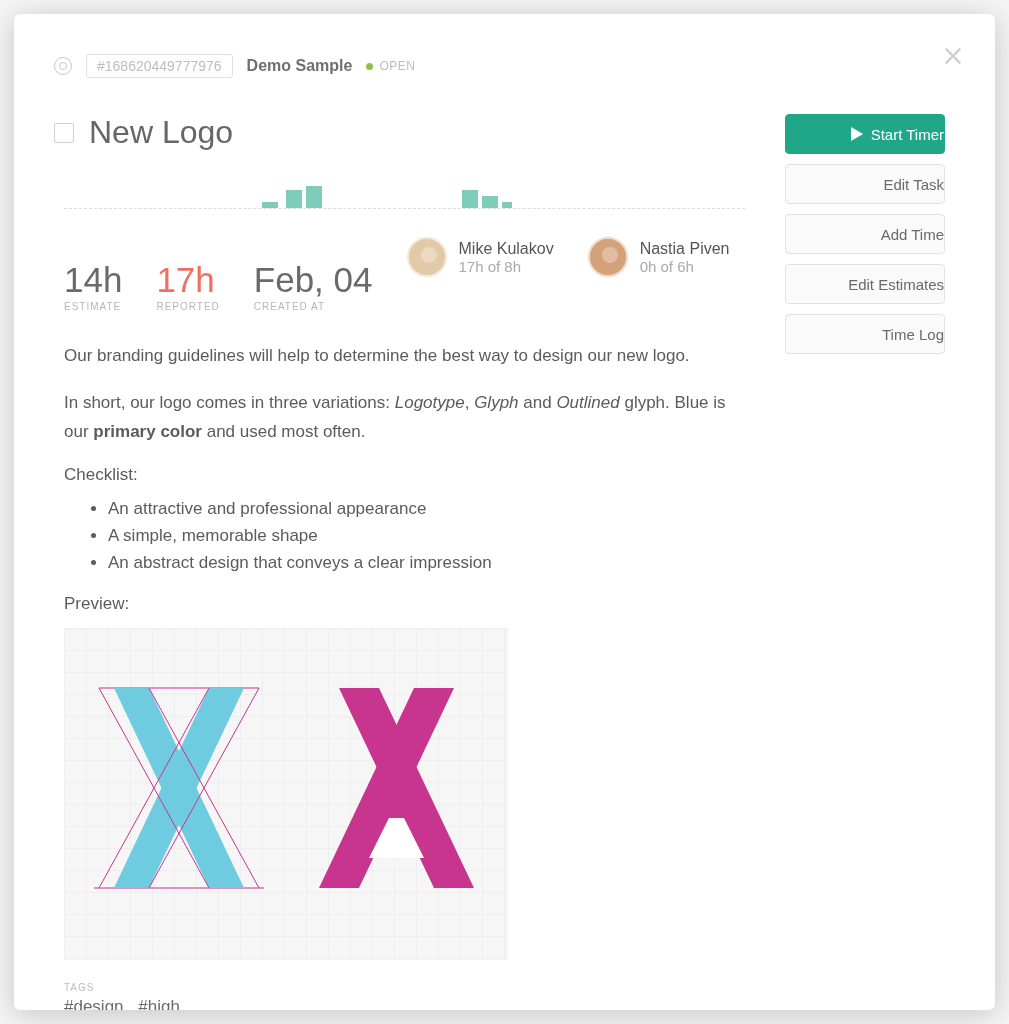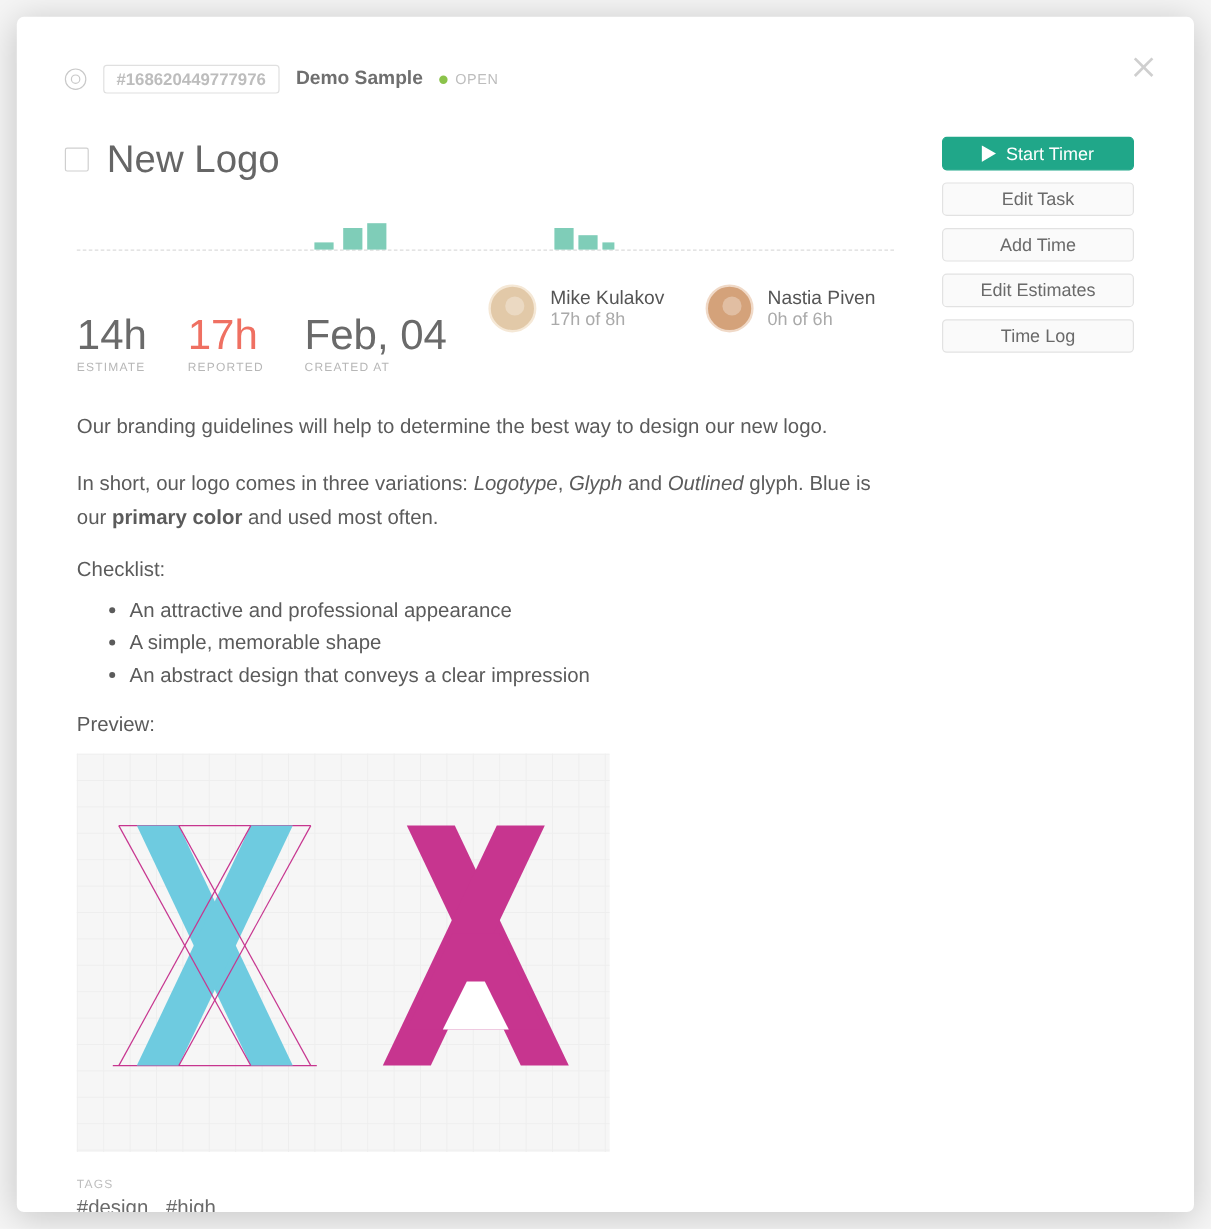--- a/index.html
+++ b/index.html
@@ -14,21 +14,21 @@
     position: absolute; top: 28px; right: 28px; width: 28px; height: 28px;
     color: #cfcfcf; cursor: pointer; display:flex; align-items:center; justify-content:center;
   }
   .close-btn svg { width: 22px; height: 22px; stroke: #cfcfcf; stroke-width: 2.5; }
   .breadcrumb {
     display: flex; align-items: center; gap: 14px; font-size: 15px; margin-left: -10px;
   }
   .bc-icon { width: 18px; height: 18px; border: 1.5px solid #c9c9c9; border-radius: 50%; position: relative; }
   .bc-icon:after { content:""; position:absolute; width:6px; height:6px; border:1.5px solid #c9c9c9; border-radius:50%; top:4px; left:4px;}
   .bc-id {
-    border: 1px solid #e0e0e0; border-radius: 3px; padding: 3px 10px; color: #bdbdbd; font-size: 14px; font-weight: bold;
+    border: 1px solid #e0e0e0; border-radius: 3px; padding: 3px 10px; color: #bdbdbd; font-size: 14px;
   }
   .bc-project { color: #6f6f6f; font-weight: 600; font-size: 16px;}
   .bc-status { color: #bdbdbd; font-size: 12px; letter-spacing: 0.5px; display:flex; align-items:center; gap:6px;}
   .bc-status-dot { width:7px; height:7px; border-radius:50%; background:#8bc34a; display:inline-block;}
   .columns { display:flex; gap: 40px; margin-top: 36px; }
   .main { flex: 1; min-width: 0; }
   .side { width: 160px; flex-shrink: 0; }
   .title-row { display:flex; align-items:center; gap:15px; margin-bottom: 28px; margin-left:-10px;}
   .title-check { width:20px; height:20px; border:1.5px solid #cfcfcf; border-radius:2px; cursor:pointer;}
   .title { font-size: 32px; font-weight: 300; color:#666; }
@@ -57,22 +57,22 @@
     background-image:
       linear-gradient(#eee 1px, transparent 1px),
       linear-gradient(90deg, #eee 1px, transparent 1px);
     background-size: 22px 22px;
     position:relative;
   }
   .tags-lbl { font-size:10px; color:#bdbdbd; letter-spacing:1px; margin-top:22px;}
   .tags { font-size:17px; color:#6a6a6a; margin-top:4px;}
   .tags span { margin-right:10px;}
   .btn {
-    display:flex; align-items:center; justify-content:center; width:100%;
-    height:28px; border:1px solid #e2e2e2; border-radius:4px; background:#fafafa;
+    display:flex; align-items:center; justify-content:flex-end; width:100%;
+    height:40px; border:1px solid #e2e2e2; border-radius:4px; background:#fafafa;
     color:#6a6a6a; font-size:15px; cursor:pointer; margin-bottom:10px;
   }
   .btn.primary { background:#20a789; border-color:#20a789; color:#fff; font-weight:500;}
   .btn.primary svg { margin-right:8px; fill:#fff;}
 </style>
 </head>
 <body>
 
 <div class="modal">
 

